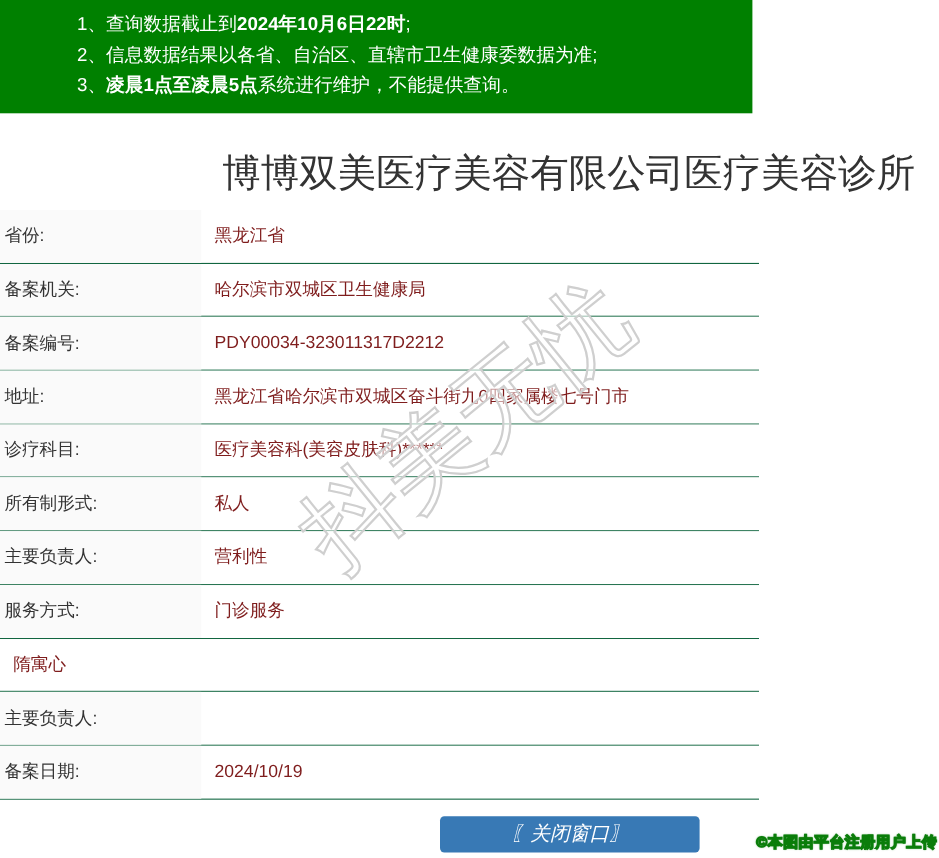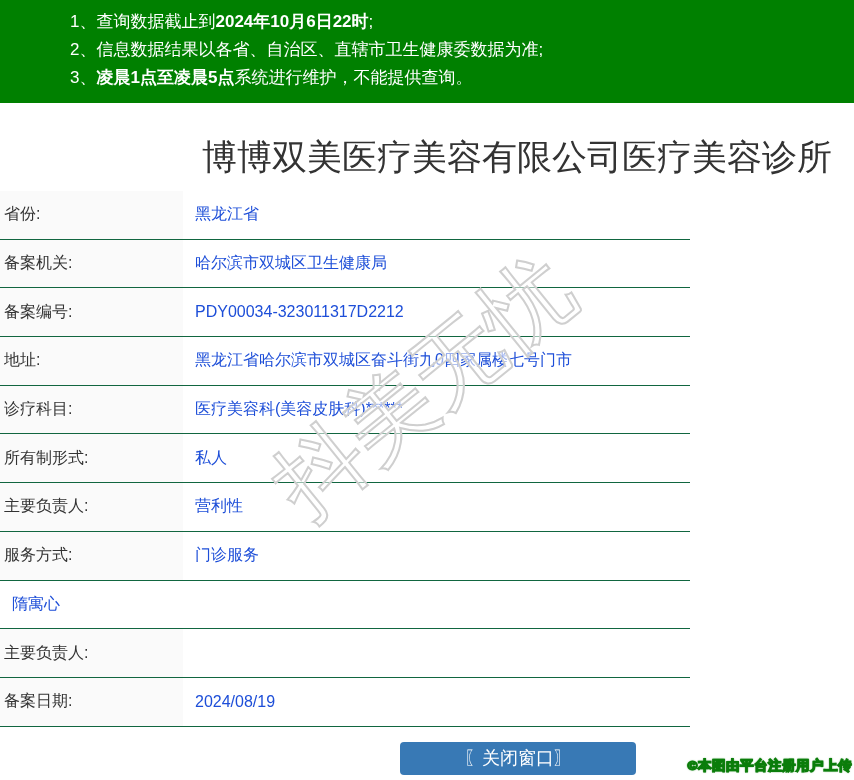--- a/index.html
+++ b/index.html
@@ -13,21 +13,21 @@
     width: 854px;
     height: 780px;
     background: #ffffff;
     overflow: hidden;
   }
 
   
   .notice-header {
     position: absolute;
     top: 0; left: 0;
-    width: 854px;
+    width: 684px;
     height: 103px;
     background: #008000;
     color: #ffffff;
     padding: 8px 0 0 70px;
   }
   .notice-line {
     font-size: 17px;
     line-height: 28px;
     white-space: nowrap;
     font-weight: 400;
@@ -69,39 +69,40 @@
     font-size: 16px;
     color: #333333;
     flex-shrink: 0;
   }
   .info-value {
     flex: 1;
     display: flex;
     align-items: center;
     padding-left: 12px;
     font-size: 16px;
-    color: #1d4ed8;
+    color: #7f1d1d;
   }
 
   
   .close-button {
     position: absolute;
     top: 742px;
     left: 400px;
     width: 236px;
     height: 33px;
     background: #3879b5;
     border: none;
     border-radius: 4px;
     color: #ffffff;
     font-size: 18px;
     line-height: 33px;
     text-align: center;
     cursor: pointer;
     font-family: inherit;
+    font-style: italic;
   }
 
   
   .upload-badge {
     position: absolute;
     top: 757px;
     right: 2px;
     font-size: 13.5px;
     font-weight: 700;
     letter-spacing: 0.5px;
@@ -190,21 +191,21 @@
   <div class="info-row">
     <div class="info-value">隋寓心</div>
   </div>
 
   <div class="info-row">
     <div class="info-label">主要负责人:</div>
   </div>
 
   <div class="info-row">
     <div class="info-label">备案日期:</div>
-    <div class="info-value">2024/08/19</div>
+    <div class="info-value">2024/10/19</div>
   </div>
 </div>
 
   <button class="close-button">〖关闭窗口〗</button>
 
   <div class="upload-badge">©本图由平台注册用户上传</div>
 
   <div class="watermark">抖美无忧</div>
 
 </div>

